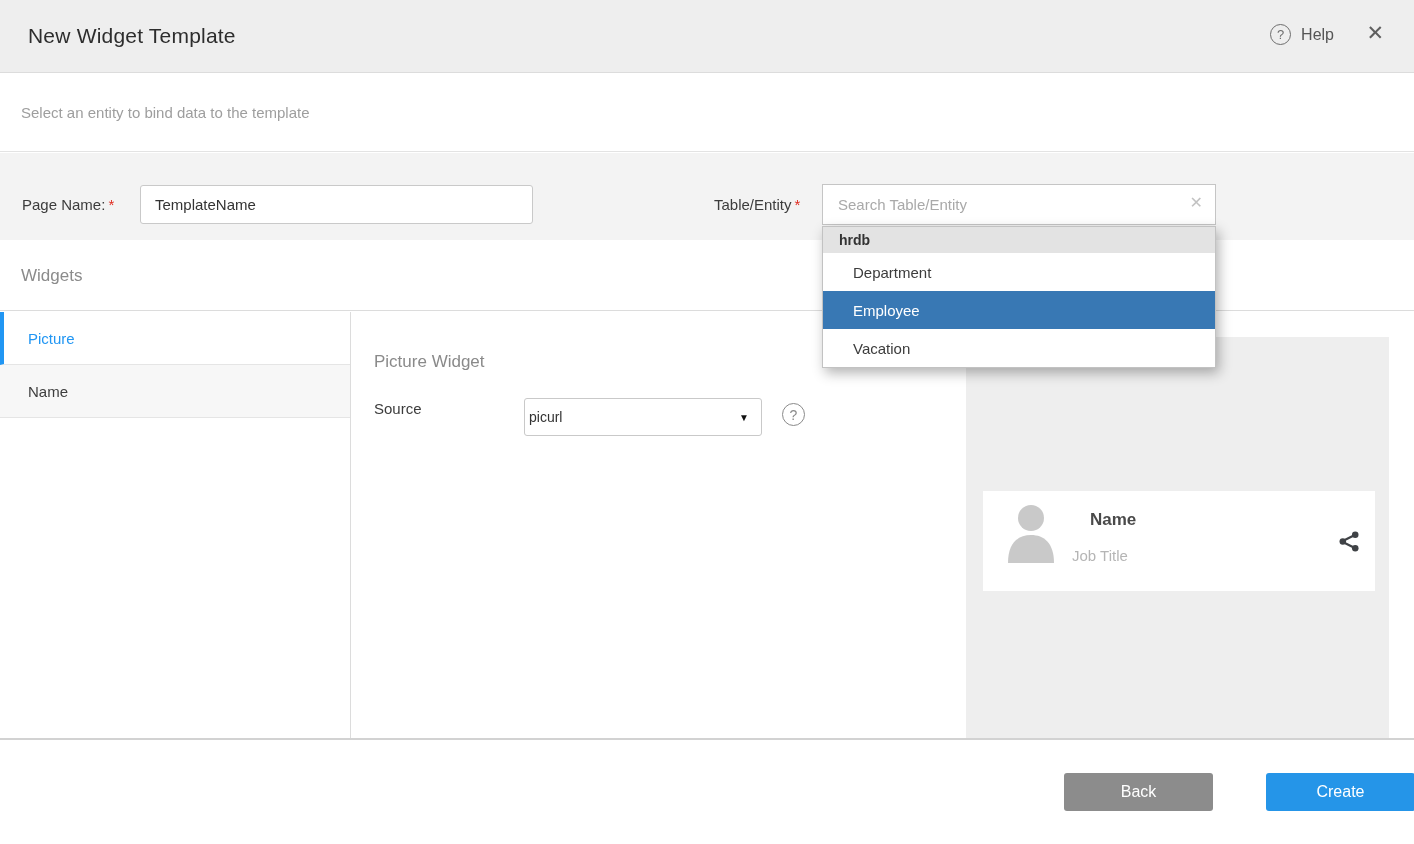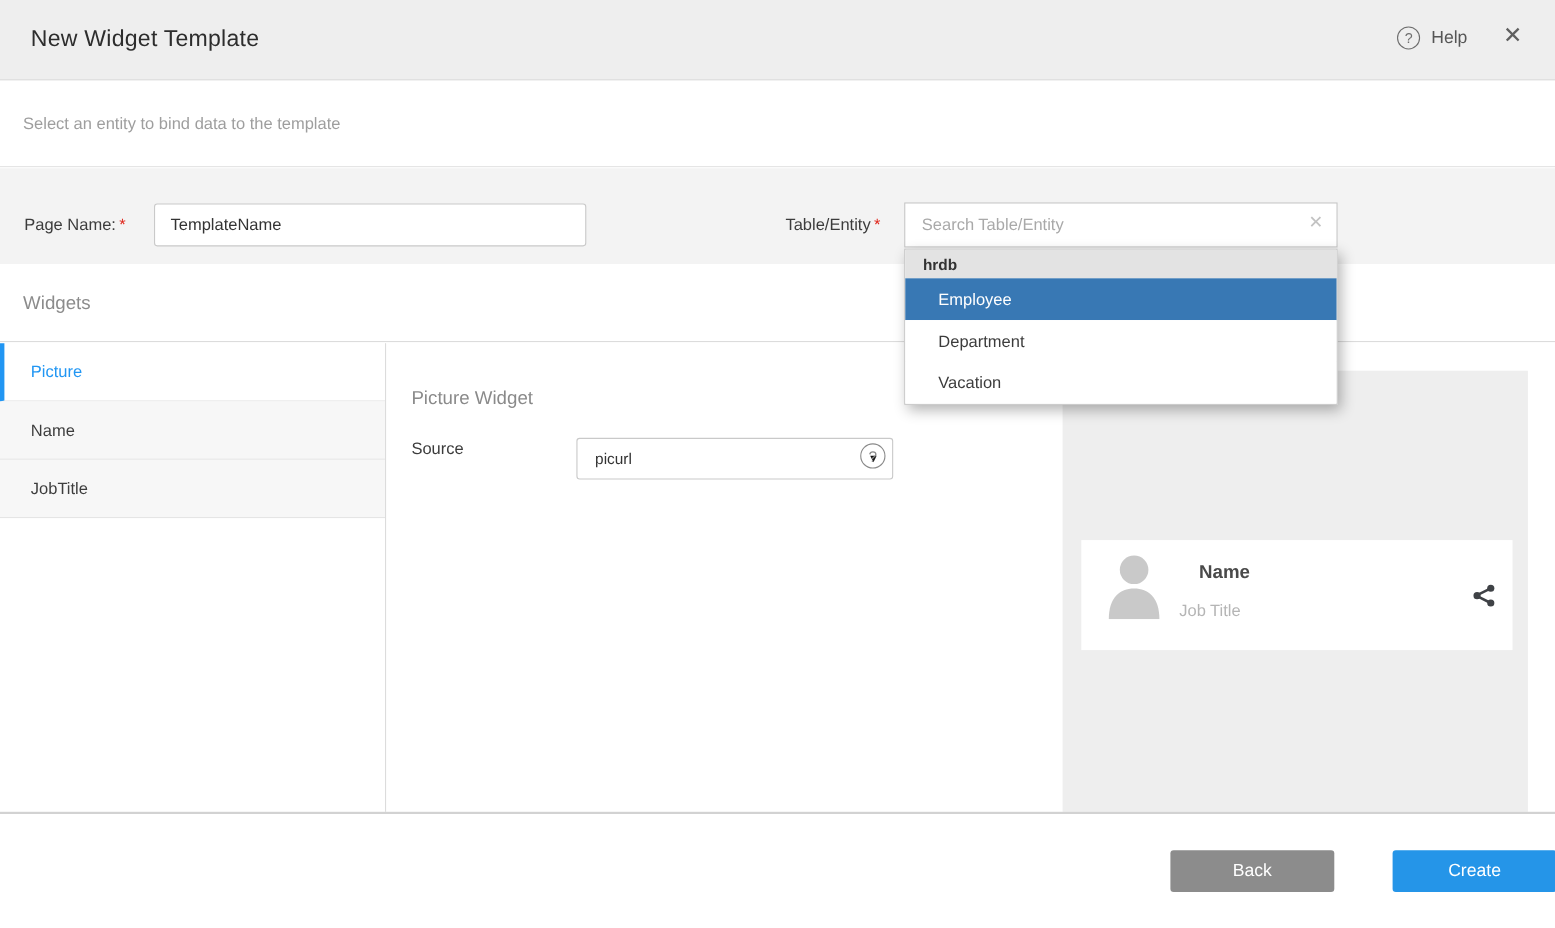--- a/index.html
+++ b/index.html
@@ -104,23 +104,23 @@
     border-bottom:1px solid #e5e5e5; cursor:pointer;
   }
   .side-item.active {
     background:#ffffff; color:#2196f3;
     border-left:4px solid #2196f3; padding-left:24px;
   }
   
   .panel-title { position:absolute; left:374px; top:352px; font-size:17px; color:#8a8a8a; }
   .source-label { position:absolute; left:374px; top:400px; font-size:15px; color:#3c3c3c; }
   .select-box {
-    position:absolute; left:524px; top:398px; width:288px; height:38px;
+    position:absolute; left:524px; top:398px; width:238px; height:38px;
     border:1px solid #c9c9c9; border-radius:3px; background:#fff;
-    display:flex; align-items:center; padding-left:16px;
+    display:flex; align-items:center; padding-left:4px;
     font-size:14px; color:#333; cursor:pointer;
   }
   .select-arrow { position:absolute; right:12px; top:13px; font-size:10px; color:#111; }
   .source-help {
     position:absolute; left:782px; top:403px; width:23px; height:23px;
     border:1.6px solid #8a8a8a; border-radius:50%;
     display:flex; align-items:center; justify-content:center;
     font-size:14px; color:#8a8a8a; cursor:pointer;
   }
   
@@ -171,33 +171,32 @@
     <span>Table/Entity</span><span class="req">*</span>
   </div>
   <div class="search-box">
     <input class="search-input" type="text" placeholder="Search Table/Entity" style="">
     <span class="clear-x">✕</span>
   </div>
 </div>
 
 <div class="dropdown">
   <div class="dd-group">hrdb</div>
+  <div class="dd-item">Department</div>
   <div class="dd-item selected">Employee</div>
-  <div class="dd-item">Department</div>
   <div class="dd-item">Vacation</div>
 </div>
 
 <div class="widgets-head">
   <div class="widgets-title">Widgets</div>
 </div>
 
 <div class="sidebar">
   <div class="side-item active">Picture</div>
   <div class="side-item">Name</div>
-  <div class="side-item">JobTitle</div>
 </div>
 
 <div class="panel-title">Picture Widget</div>
 <div class="source-label">Source</div>
 <div class="select-box">
   <span>picurl</span>
   <span class="select-arrow">▼</span>
 </div>
 <div class="source-help">?</div>
 

